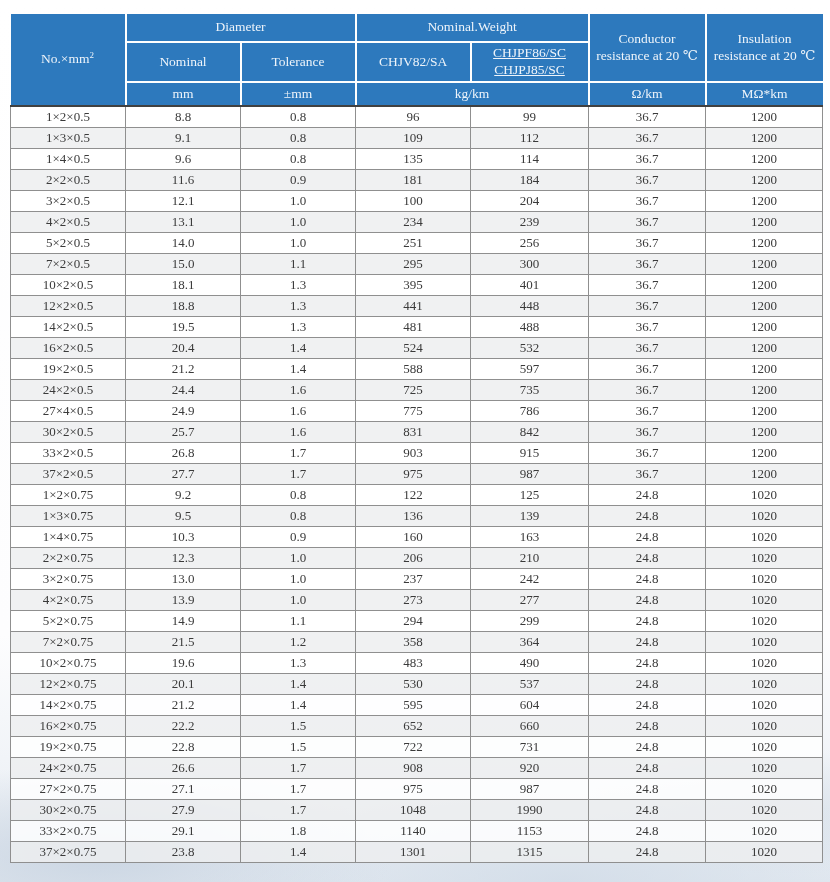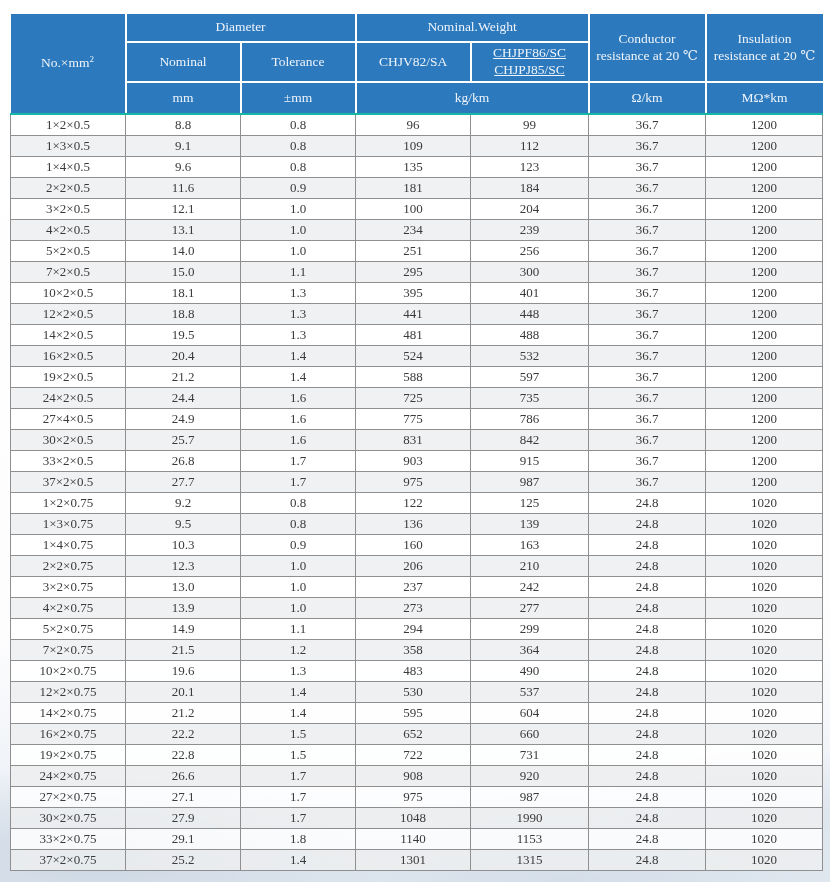--- a/index.html
+++ b/index.html
@@ -31,24 +31,24 @@
     font-weight: 400;
     text-align: center;
     vertical-align: middle;
     border-right: 2px solid #ffffff;
     border-bottom: 2px solid #ffffff;
     line-height: 1.25;
     padding: 2px 5px;
   }
   thead tr.h-row-1 th { height: 28px; }
   thead tr.h-row-2 th { height: 40px; }
-  thead tr.h-row-3 th { height: 32px; }
+  thead tr.h-row-3 th { height: 24px; }
   thead th.edge-right { border-right: none; }
   thead tr.h-row-3 th,
-  thead th.to-body { border-bottom: 2px solid #14b8a6; }
+  thead th.to-body { border-bottom: 2px solid #404040; }
   thead th sup { font-size: 9px; line-height: 0; }
   .two-line span { display: block; text-decoration: underline; }
   
   tbody td {
     height: 21px;
     border: 1px solid #8f8f8f;
     text-align: center;
     vertical-align: middle;
     font-size: 13px;
     color: #3a3a3a;
@@ -117,21 +117,21 @@
         <td>109</td>
         <td>112</td>
         <td>36.7</td>
         <td>1200</td>
       </tr>
       <tr>
         <td>1×4×0.5</td>
         <td>9.6</td>
         <td>0.8</td>
         <td>135</td>
-        <td>123</td>
+        <td>114</td>
         <td>36.7</td>
         <td>1200</td>
       </tr>
       <tr>
         <td>2×2×0.5</td>
         <td>11.6</td>
         <td>0.9</td>
         <td>181</td>
         <td>184</td>
         <td>36.7</td>
@@ -411,21 +411,21 @@
         <td>33×2×0.75</td>
         <td>29.1</td>
         <td>1.8</td>
         <td>1140</td>
         <td>1153</td>
         <td>24.8</td>
         <td>1020</td>
       </tr>
       <tr>
         <td>37×2×0.75</td>
-        <td>25.2</td>
+        <td>23.8</td>
         <td>1.4</td>
         <td>1301</td>
         <td>1315</td>
         <td>24.8</td>
         <td>1020</td>
       </tr>
     </tbody>
 </table>
 
 </body></html>

